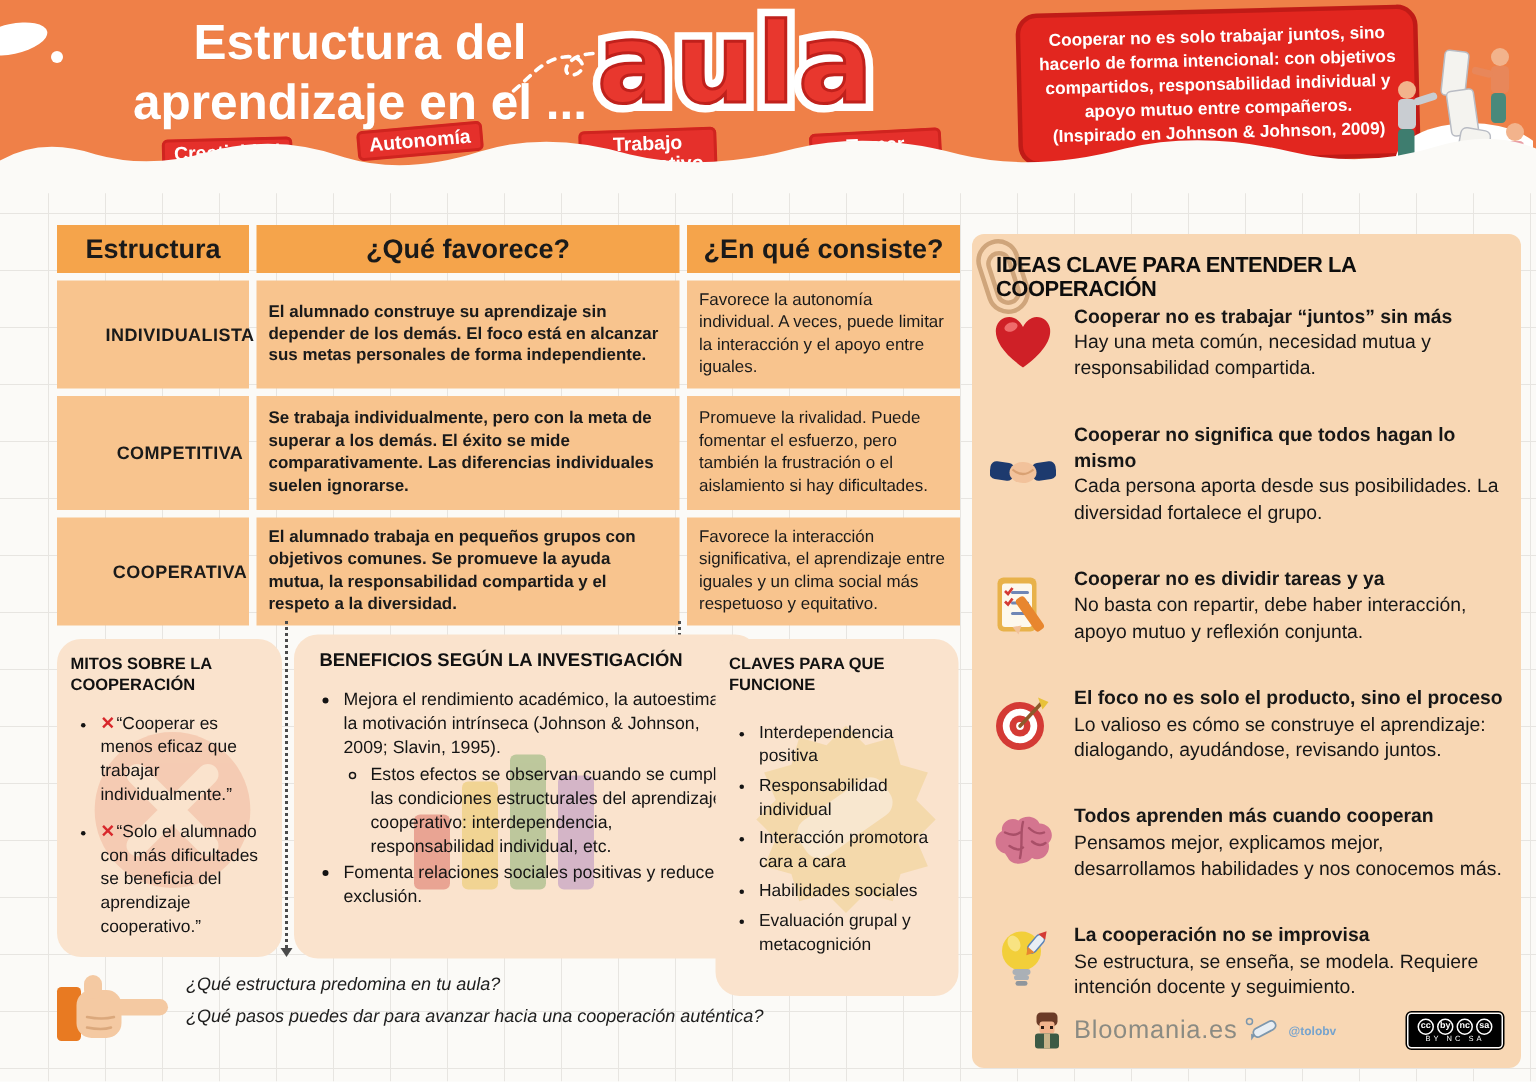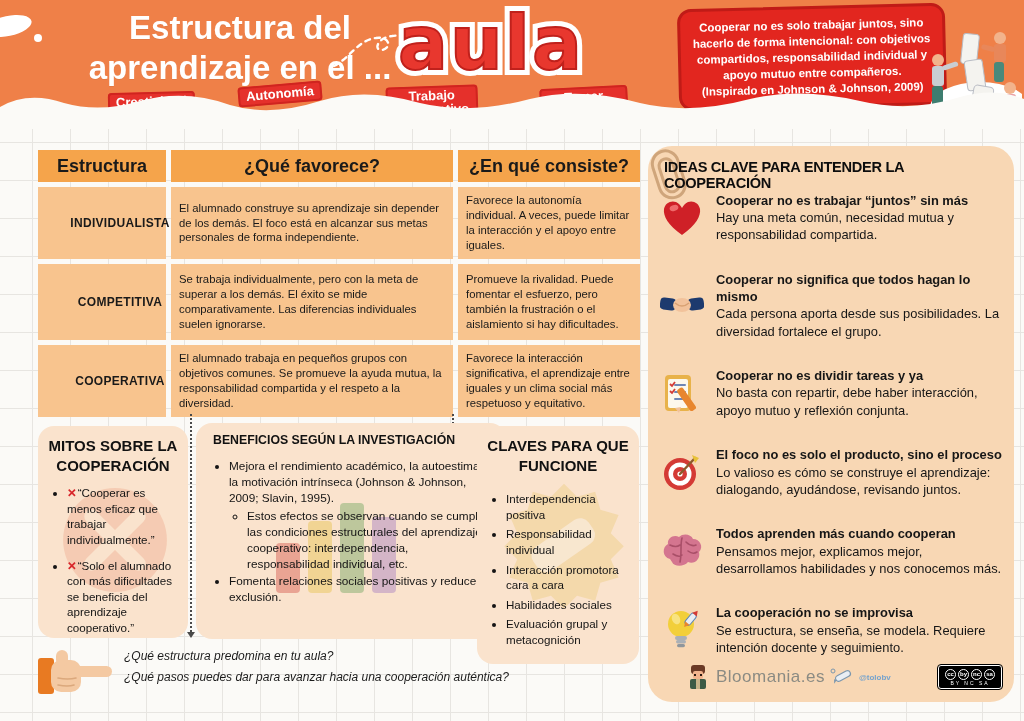--- a/index.html
+++ b/index.html
@@ -56,52 +56,52 @@
     display:grid; grid-template-columns:128px 282px 182px;
     grid-template-rows:32px 72px 76px 72px; gap:5px;
   }
   .cell { color:#1a1a1a; }
   .th { background:#f5a44b; font-weight:700; font-size:18px;
         display:flex; align-items:center; justify-content:center; }
   .td-label { background:#f8c48e; font-weight:700; font-size:12px; letter-spacing:.3px;
         display:flex; align-items:center; justify-content:center; text-align:center;padding-left:36px; }
   .td-body { background:#f8c48e; font-size:11.3px; line-height:1.32;
         display:flex; align-items:center; padding:5px 8px; }
-  .td-bold { font-weight:400; }
+  .td-bold { font-weight:700; }
 
   
   .vdash { position:absolute; top:414px; height:218px; width:0; border-left:2px dotted #4a4a4a; }
   .vdash-1 { left:190px; } .vdash-2 { left:452px; }
   .vdash .tip { position:absolute; left:-5px; bottom:-6px; width:0; height:0;
     border-left:4px solid transparent; border-right:4px solid transparent; border-top:6px solid #4a4a4a; }
 
   
   .softbox { position:absolute; background:#fae3cd; border-radius:16px; padding:10px 9px; overflow:hidden; }
   .softbox .wm { position:absolute; opacity:.45; pointer-events:none; }
-  .box-title { position:relative; font-weight:800; font-size:15px; text-align:center; line-height:1.3; color:#111; }
+  .box-title { position:relative; font-weight:800; font-size:11px; line-height:1.3; color:#111; }
   .box-mitos { left:38px; top:426px; width:150px; height:212px; }
   .box-benef { left:196px; top:423px; width:310px; height:216px; }
   .box-claves{ left:477px; top:426px; width:162px; height:238px; }
   .box-benef .box-title { text-align:left; font-size:12.3px; padding-left:8px; }
   .softlist { position:relative; margin:10px 0 0 20px; font-size:11.6px; line-height:1.35; color:#141414; }
   .softlist li { margin-bottom:10px; }
   .sublist { list-style:circle; margin:2px 0 2px 18px; }
   .sublist li { margin-bottom:0; }
   .cross { color:#d8272b; font-weight:700; margin-right:1px; }
   .box-claves .softlist li { margin-bottom:4px; }
   .box-claves .softlist { margin-top:16px; }
 
   
   .hand { position:absolute; left:36px; top:642px; width:82px; height:62px; }
   .questions { position:absolute; left:124px; top:646px; width:540px;
     font-style:italic; font-weight:400; font-size:12px; color:#1c1c1c; line-height:1.75; }
 
   
-  .panel { position:absolute; left:648px; top:146px; width:366px; height:556px;
-    background:#f8d7b4; border-radius:24px; }
+  .panel { position:absolute; left:648px; top:156px; width:366px; height:556px;
+    background:#f8d7b4; border-radius:8px; }
   .paperclip { position:absolute; left:-4px; top:-4px; width:52px; height:66px; opacity:.85; }
   .panel-title { position:relative; padding:13px 8px 0 16px; font-weight:800; font-size:14.6px;
     letter-spacing:-0.3px; color:#0d0d0d; }
   .ideas { position:absolute; left:10px; right:8px; top:46px; bottom:46px;
     display:flex; flex-direction:column; justify-content:space-between; }
   .idea { display:flex; align-items:center; gap:10px; }
   .idea-icon { flex:0 0 48px; display:flex; justify-content:center; }
   .idea-text { font-size:12.9px; line-height:1.33; color:#161616; width:292px; }
   .idea-title { font-weight:700; }
 

